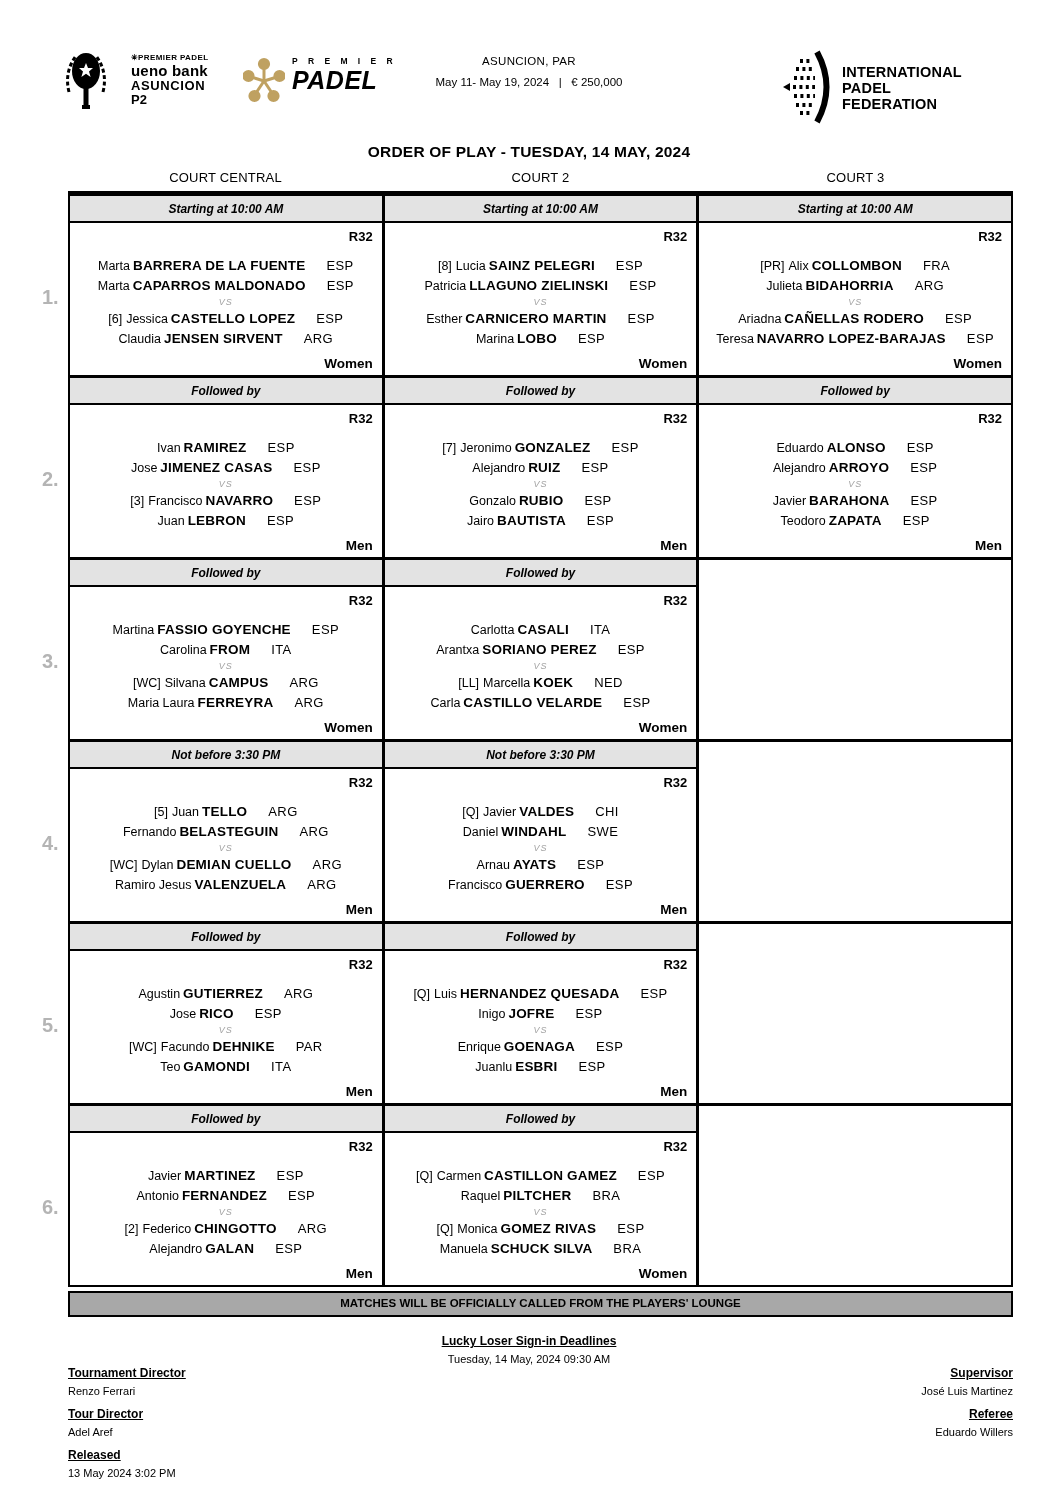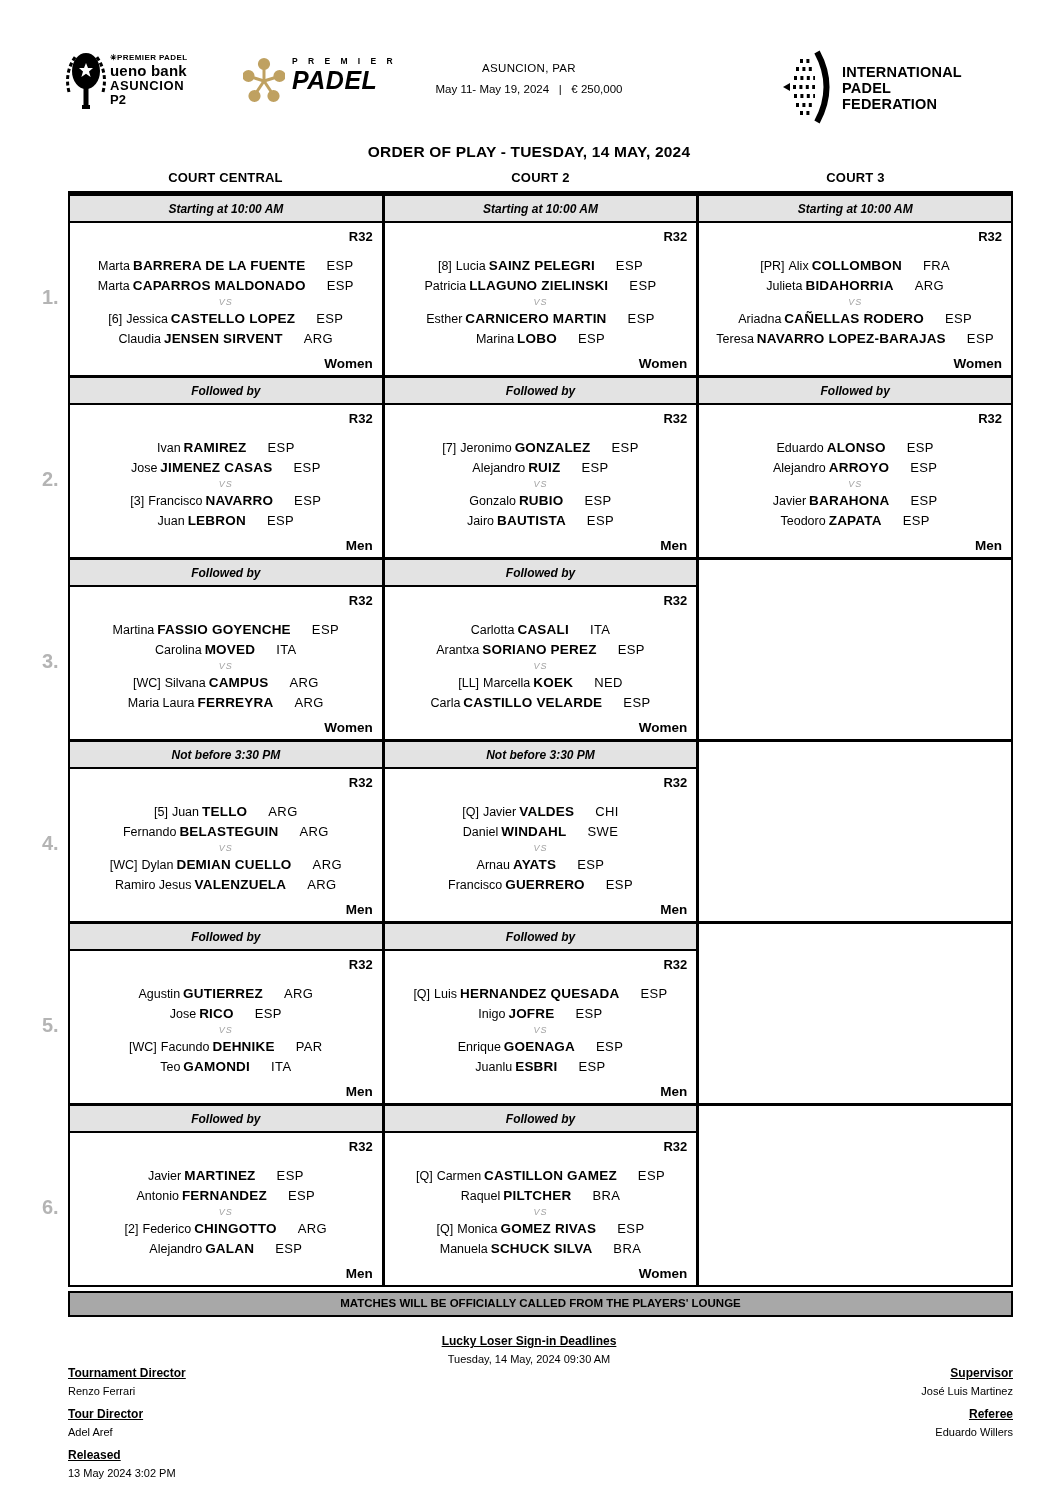--- a/index.html
+++ b/index.html
@@ -1,46 +1,46 @@
 <!DOCTYPE html>
 <html><head>
 <meta charset="utf-8">
 <style>
   html,body{margin:0;padding:0;background:#fff;}
   .sheet{position:relative;width:1058px;height:1497px;background:#fff;color:#000;
          font-family:"Liberation Sans",sans-serif;overflow:hidden;}
 
   
-  .brand-left{position:absolute;left:64px;top:50px;display:flex;gap:2px;align-items:flex-start;}
+  .brand-left{position:absolute;left:64px;top:50px;display:flex;gap:23px;align-items:flex-start;}
   .ueno-text{line-height:1.08;padding-top:4px;}
   .ueno-small{font-size:8px;font-weight:bold;letter-spacing:.4px;white-space:nowrap;}
   .ueno-bank{font-size:15px;font-weight:bold;letter-spacing:.2px;}
   .ueno-city{font-size:13px;font-weight:bold;letter-spacing:.6px;}
   .ueno-tier{font-size:13px;font-weight:bold;}
 
   .brand-pp{position:absolute;left:243px;top:57px;display:flex;align-items:flex-start;gap:7px;}
   .pp-text{line-height:1;}
   .pp-top{font-size:8.5px;font-weight:bold;letter-spacing:4px;}
   .pp-main{font-size:25px;font-weight:900;font-style:italic;letter-spacing:.5px;margin-top:2px;}
 
   .head-center{position:absolute;left:329px;width:400px;top:50px;text-align:center;}
   .hc-title{font-size:20px;font-weight:bold;letter-spacing:.3px;white-space:nowrap;}
-  .hc-loc{font-size:11.5px;margin-top:12px;letter-spacing:.3px;}
+  .hc-loc{font-size:11.5px;margin-top:5px;letter-spacing:.3px;}
   .hc-dates{font-size:11.5px;margin-top:9px;}
 
   .brand-ipf{position:absolute;left:781px;top:50px;display:flex;gap:9px;align-items:center;}
   .ipf-text{line-height:1.1;font-weight:bold;font-size:14.5px;letter-spacing:.2px;}
 
   
   .oop-title{position:absolute;left:0;width:100%;top:143px;text-align:center;
              font-weight:bold;font-size:15.5px;letter-spacing:.2px;}
 
   
   .court-titles{position:absolute;left:68px;top:170px;width:945px;display:flex;}
-  .court-title{flex:1;text-align:center;font-weight:bold;font-size:13px;letter-spacing:.2px;}
+  .court-title{flex:1;text-align:center;font-weight:normal;font-size:13px;letter-spacing:.2px;}
 
   .grid{position:absolute;left:68px;top:191px;width:945px;display:flex;
         border:2px solid #000;border-top:5px solid #000;box-sizing:border-box;background:#fff;}
   .court-col{flex:1;min-width:0;}
   .court-col + .court-col{border-left:3px solid #000;}
   .slot.bt{border-top:3px solid #000;}
   .slot-header{height:25px;background:#e3e3e3;border-bottom:2px solid #000;
                display:flex;align-items:center;justify-content:center;
                font-weight:bold;font-style:italic;font-size:12px;}
   .match{height:152px;position:relative;display:flex;flex-direction:column;
@@ -181,21 +181,21 @@
             <div class="pline"><span class="seed">[3]</span><span class="first">Francisco</span><span class="last">NAVARRO</span><span class="cc">ESP</span></div>
             <div class="pline"><span class="first">Juan</span><span class="last">LEBRON</span><span class="cc">ESP</span></div>
             <div class="cat">Men</div>
           </div>
         </div>
         <div class="slot bt">
           <div class="slot-header">Followed by</div>
           <div class="match">
             <div class="round">R32</div>
             <div class="pline"><span class="first">Martina</span><span class="last">FASSIO GOYENCHE</span><span class="cc">ESP</span></div>
-            <div class="pline"><span class="first">Carolina</span><span class="last">MOVED</span><span class="cc">ITA</span></div>
+            <div class="pline"><span class="first">Carolina</span><span class="last">FROM</span><span class="cc">ITA</span></div>
             <div class="vsline">VS</div>
             <div class="pline"><span class="seed">[WC]</span><span class="first">Silvana</span><span class="last">CAMPUS</span><span class="cc">ARG</span></div>
             <div class="pline"><span class="first">Maria Laura</span><span class="last">FERREYRA</span><span class="cc">ARG</span></div>
             <div class="cat">Women</div>
           </div>
         </div>
         <div class="slot bt">
           <div class="slot-header">Not before 3:30 PM</div>
           <div class="match">
             <div class="round">R32</div>

